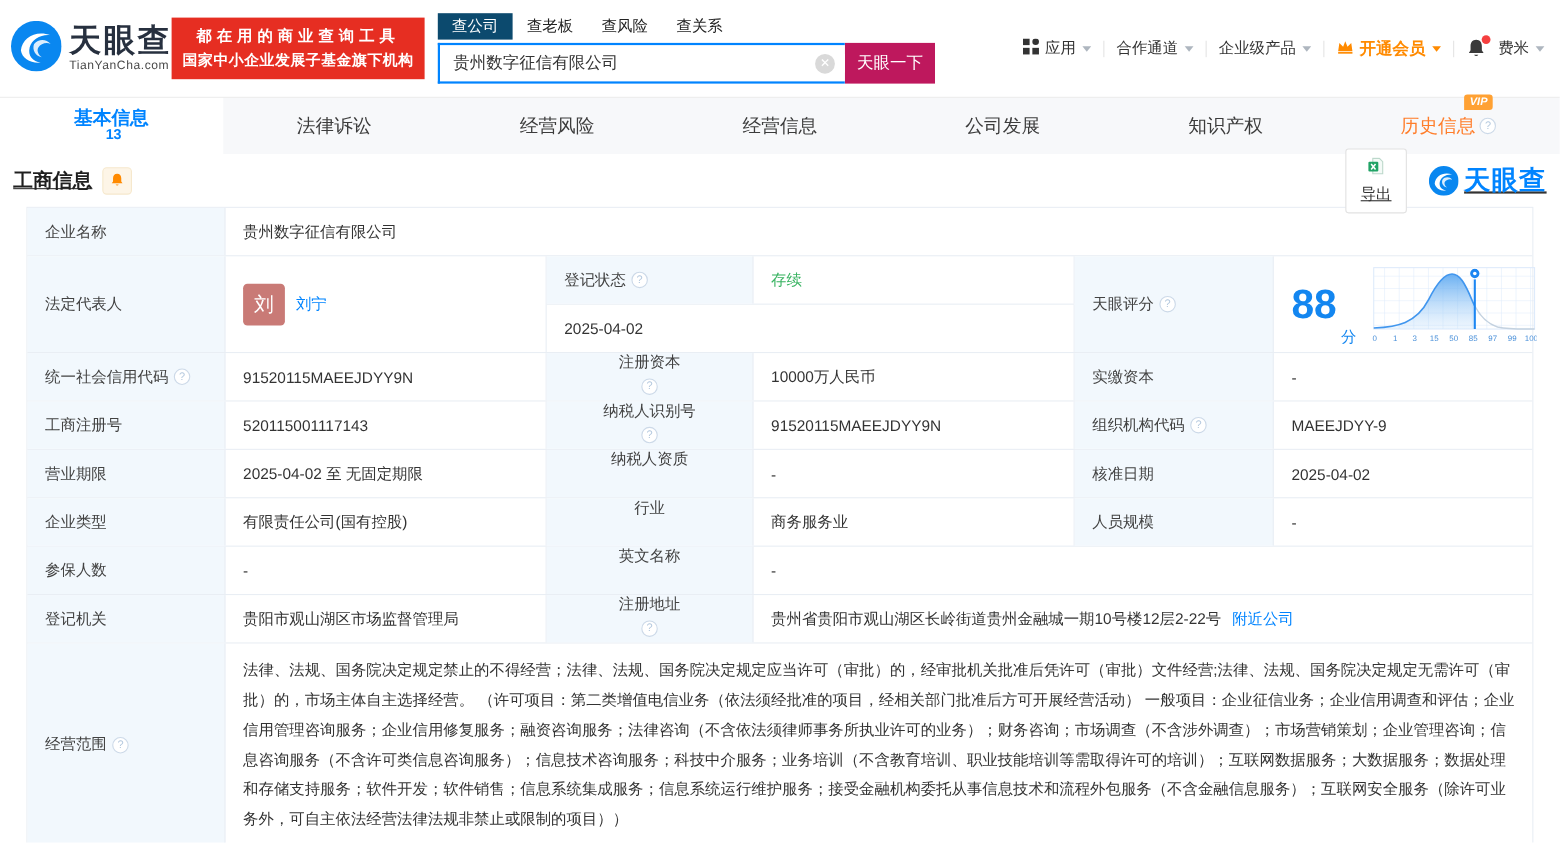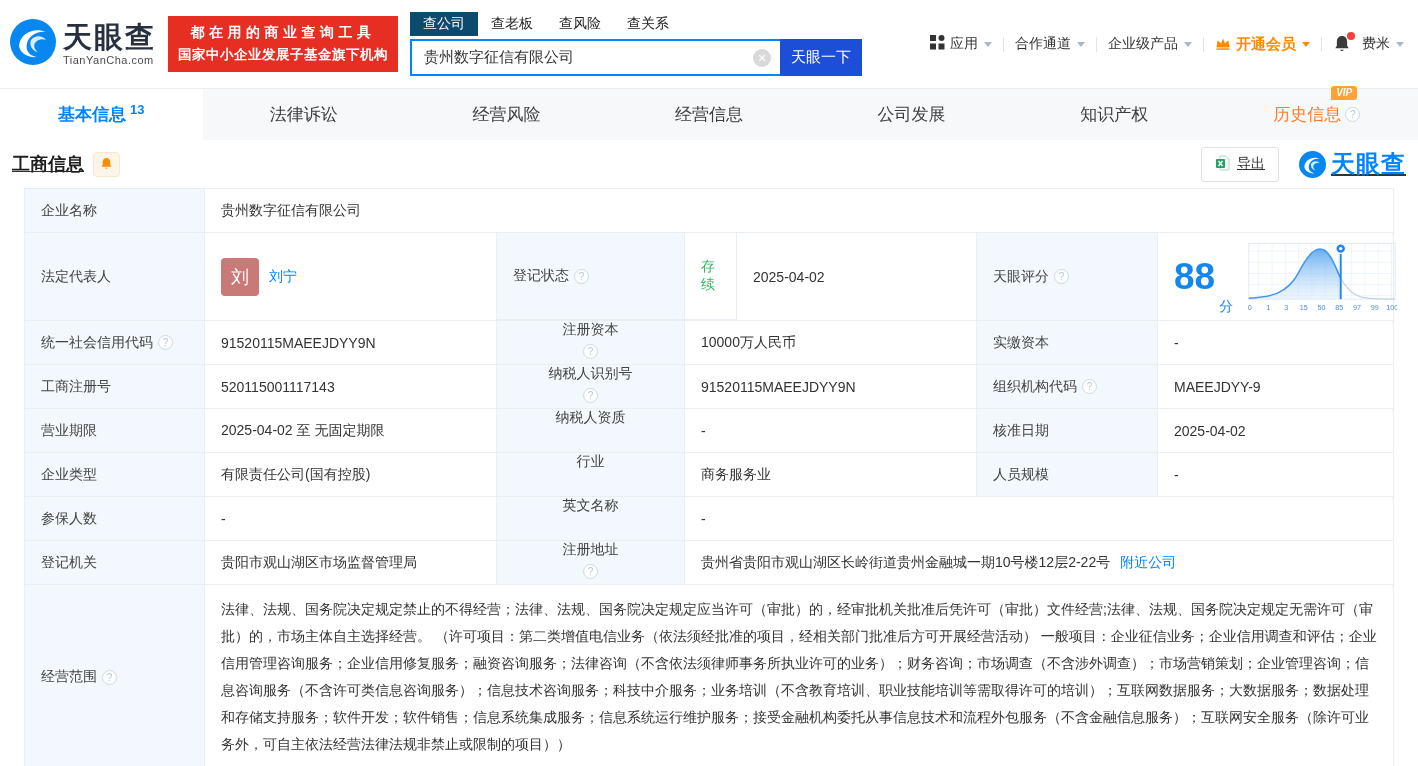--- a/index.html
+++ b/index.html
@@ -7,71 +7,71 @@
   body {
     width:1418px; height:766px; overflow:hidden; background:#fff;
     font-family:"Liberation Sans","DejaVu Sans",sans-serif; color:#333;
   }
   
   .header { height:88px; display:flex; align-items:center; padding:0 14px 0 10px; background:#fff; }
   .logo { display:flex; align-items:center; gap:7px; flex:none; }
   .logo-txt { display:flex; flex-direction:column; line-height:1; }
   .brand-cn { font-size:29px; font-weight:bold; color:#27303f; letter-spacing:2px; }
   .brand-en { font-size:11px; color:#4a4a4a; margin-top:3px; letter-spacing:.5px; }
-  .promo { margin-left:12px; background:#e62e22; color:#fff; padding:8px 10px; text-align:center; flex:none; }
+  .promo { margin-left:0; background:#e62e22; color:#fff; padding:8px 10px; text-align:center; flex:none; }
   .promo-l1 { font-size:14px; font-weight:bold; letter-spacing:4.5px; }
   .promo-l2 { font-size:13.5px; font-weight:bold; margin-top:4px; letter-spacing:.5px; }
   .search { margin-left:12px; width:452px; flex:none; }
   .search-tabs { display:flex; align-items:center; }
   .search-tab { font-size:14px; padding:3px 13px; color:#222; cursor:pointer; }
   .search-tab.active { background:#0c4a6e; color:#fff; }
   .search-row { display:flex; margin-top:3px; height:37px; }
   .input-wrap { flex:1; position:relative; border:2px solid #0084ff; border-right:none; background:#fff; display:flex; align-items:center; }
   .input-wrap input { border:none; outline:none; width:100%; font-size:15px; color:#333; padding:0 34px 0 12px; font-family:inherit; }
   .clear { position:absolute; right:9px; width:18px; height:18px; border-radius:50%; background:#d9d9d9; color:#fff; font-size:11px; line-height:18px; text-align:center; cursor:pointer; }
   .clear::after { content:"✕"; }
-  .search-btn { width:82px; background:#1d4ed8; color:#fff; border:none; font-size:15px; cursor:pointer; font-family:inherit; }
+  .search-btn { width:82px; background:#be185d; color:#fff; border:none; font-size:15px; cursor:pointer; font-family:inherit; }
   .hnav { margin-left:auto; display:flex; align-items:center; gap:11px; font-size:14px; color:#333; }
   .hnav-item { display:flex; align-items:center; gap:5px; cursor:pointer; white-space:nowrap; }
   .caret { width:0; height:0; border-left:4px solid transparent; border-right:4px solid transparent; border-top:5px solid #aeb6bf; margin-left:1px; }
   .sep { width:1px; height:15px; background:#e4e4e4; }
   .vip-link { color:#ff8a00; font-weight:bold; font-size:15px; }
   .vip-link .caret { border-top-color:#ff8a00; }
   .bellwrap { position:relative; display:flex; }
   .red-dot { position:absolute; top:-3px; right:-4px; width:8px; height:8px; border-radius:50%; background:#f53f3f; }
   
   .tabbar { height:52px; background:#f7f8fa; border-top:1px solid #ededed; display:flex; }
   .ptab { flex:1; display:flex; align-items:center; justify-content:center; font-size:17px; color:#3c3c3c; cursor:pointer; position:relative; }
-  .ptab.active { background:#fff; color:#0084ff; font-weight:bold; }
+  .ptab.active { background:#fff; color:#0084ff; font-weight:bold;flex-direction:column; }
   .ptab .count { font-size:13px; margin-left:4px; transform:translateY(-5px); }
   .ptab.history { color:#ff7d2a; }
   .tab-rel { position:relative; display:inline-block; }
   .vip-badge { position:absolute; top:-17px; right:-16px; background:#ffa133; color:#fff; font-size:10px; font-style:italic; font-weight:bold; padding:1px 5px 2px; border-radius:3px 3px 3px 0; }
   .help { width:15px; height:15px; border-radius:50%; border:1px solid #ccd9e8; color:#b3c8de; font-size:10px; display:inline-flex; align-items:center; justify-content:center; flex:none; background:#fff; }
   .help::after { content:"?"; }
   .ptab .help { margin-left:4px; }
   
   .section-head { height:48px; display:flex; align-items:center; padding:0 12px;text-decoration:underline; }
   .section-title { font-size:18px; font-weight:bold; color:#1f1f1f; }
   .monitor { width:27px; height:25px; margin-left:9px; background:#fdf5e7; border:1px solid #f6e8cd; border-radius:4px; display:flex; align-items:center; justify-content:center; cursor:pointer; }
   .sec-right { margin-left:auto; display:flex; align-items:center; gap:20px; }
-  .export-btn { display:flex; align-items:center; gap:6px; border:1px solid #e2e2e2; border-radius:3px; background:#fff; padding:7px 13px; font-size:14px; color:#333; cursor:pointer; font-family:inherit; }
+  .export-btn { display:flex; align-items:center; gap:6px; border:1px solid #e2e2e2; border-radius:3px; background:#fff; padding:7px 13px; font-size:14px; color:#333; cursor:pointer; font-family:inherit;flex-direction:column; }
   .watermark { display:flex; align-items:center; gap:5px; color:#0084ff; font-size:24px; font-weight:bold; letter-spacing:1px; }
   
   .biz-table { margin:0 24px; border:1px solid #e9eef4; font-size:14px; }
   .trow { display:flex; border-bottom:1px solid #e9eef4; min-height:44px; }
   .trow:last-child { border-bottom:none; }
   .cell { display:flex; align-items:center; padding:0 16px; border-right:1px solid #e9eef4; }
   .lbl { background:#f2f8fd; width:180px; flex:none; color:#424242; gap:5px; }
   .lbl.mid { width:188px;flex-direction:column; }
   .lbl.r { width:181px; }
   .v1 { width:292px; flex:none; }
   .vfull { flex:1; border-right:none; }
   .legal { min-height:88px; }
-  .mid-stack { width:480px; flex:none; display:flex; }
+  .mid-stack { width:480px; flex:none; display:flex; flex-direction:column; }
   .sub { display:flex; flex:1; }
   .sub:first-child { border-bottom:1px solid #e9eef4; }
   .sub .lbl { width:188px; }
   .sub .cell:last-child { flex:1; }
   .green { color:#39b362; }
   .link { color:#0084ff; cursor:pointer; }
   .avatar { width:38px; height:38px; border-radius:4px; background:#c97a76; color:#fff; font-size:18px; display:flex; align-items:center; justify-content:center; margin-right:10px; flex:none; }
   .score-cell { flex:1; display:flex; align-items:center; gap:12px; padding:0 6px 0 16px; border-right:none; }
   .score-num { font-size:37px; font-weight:bold; color:#1386f0; line-height:1; }
   .score-unit { font-size:14px; color:#1386f0; align-self:flex-end; margin:0 0 4px -8px; }

